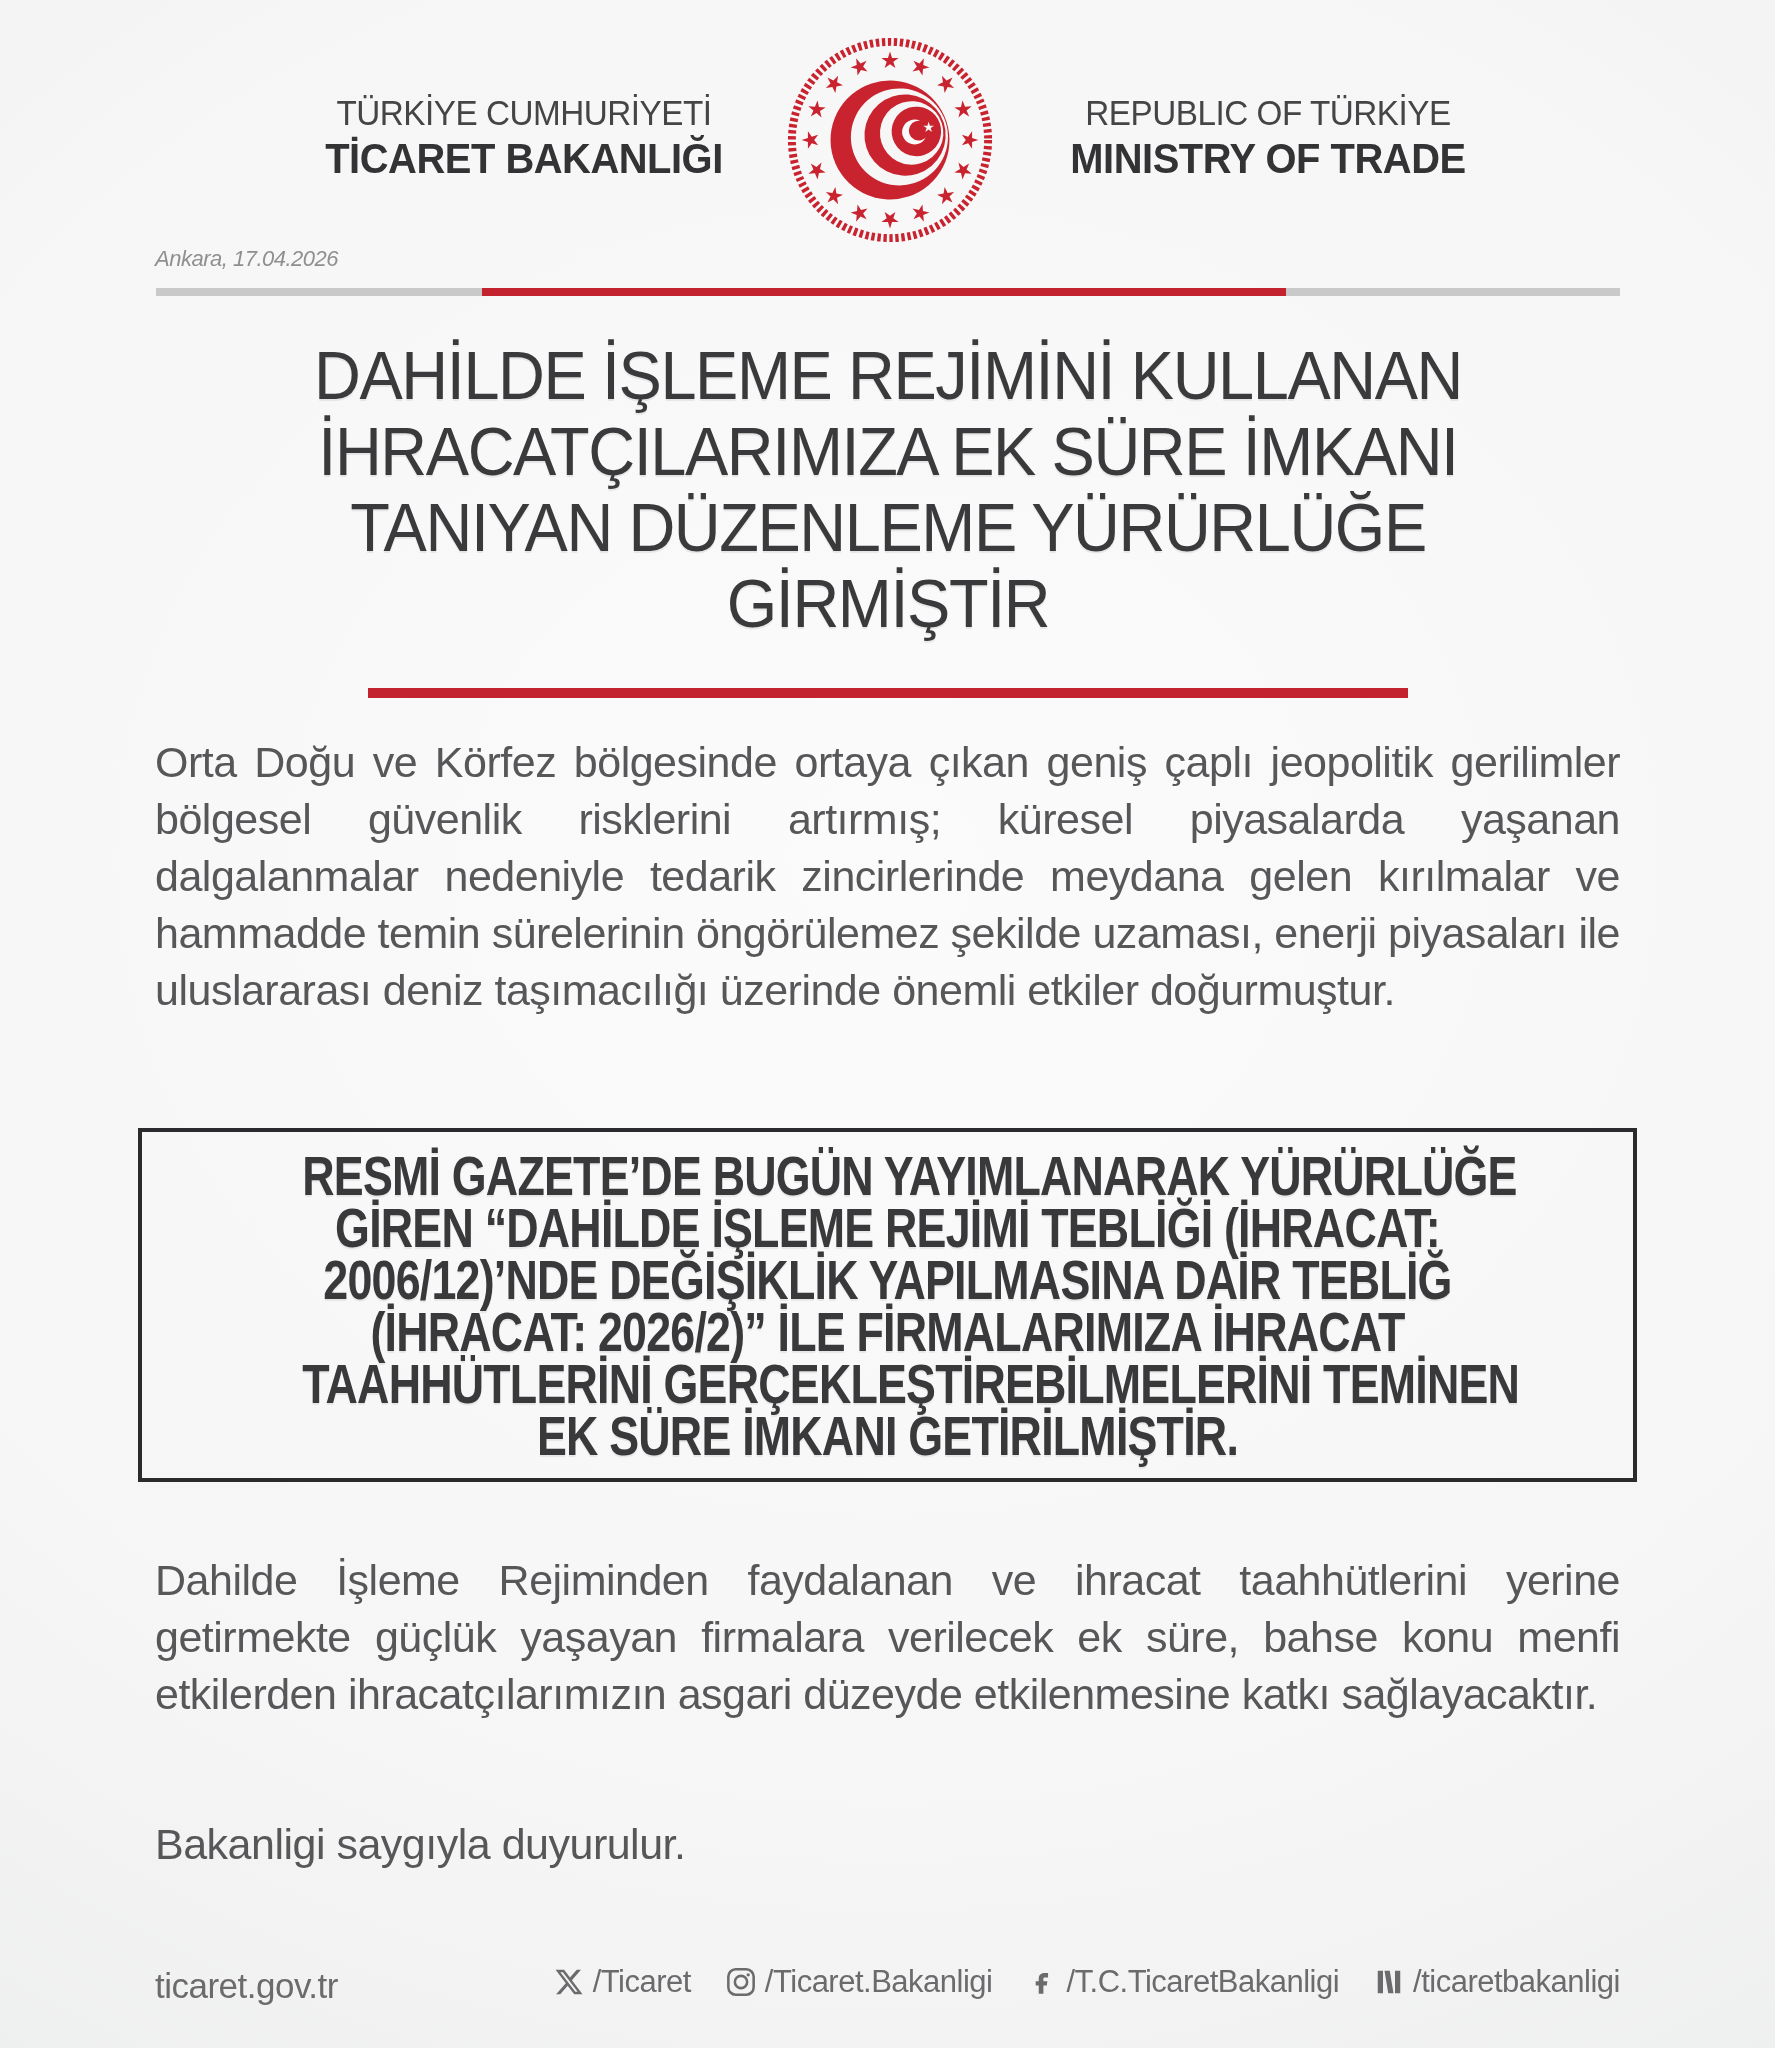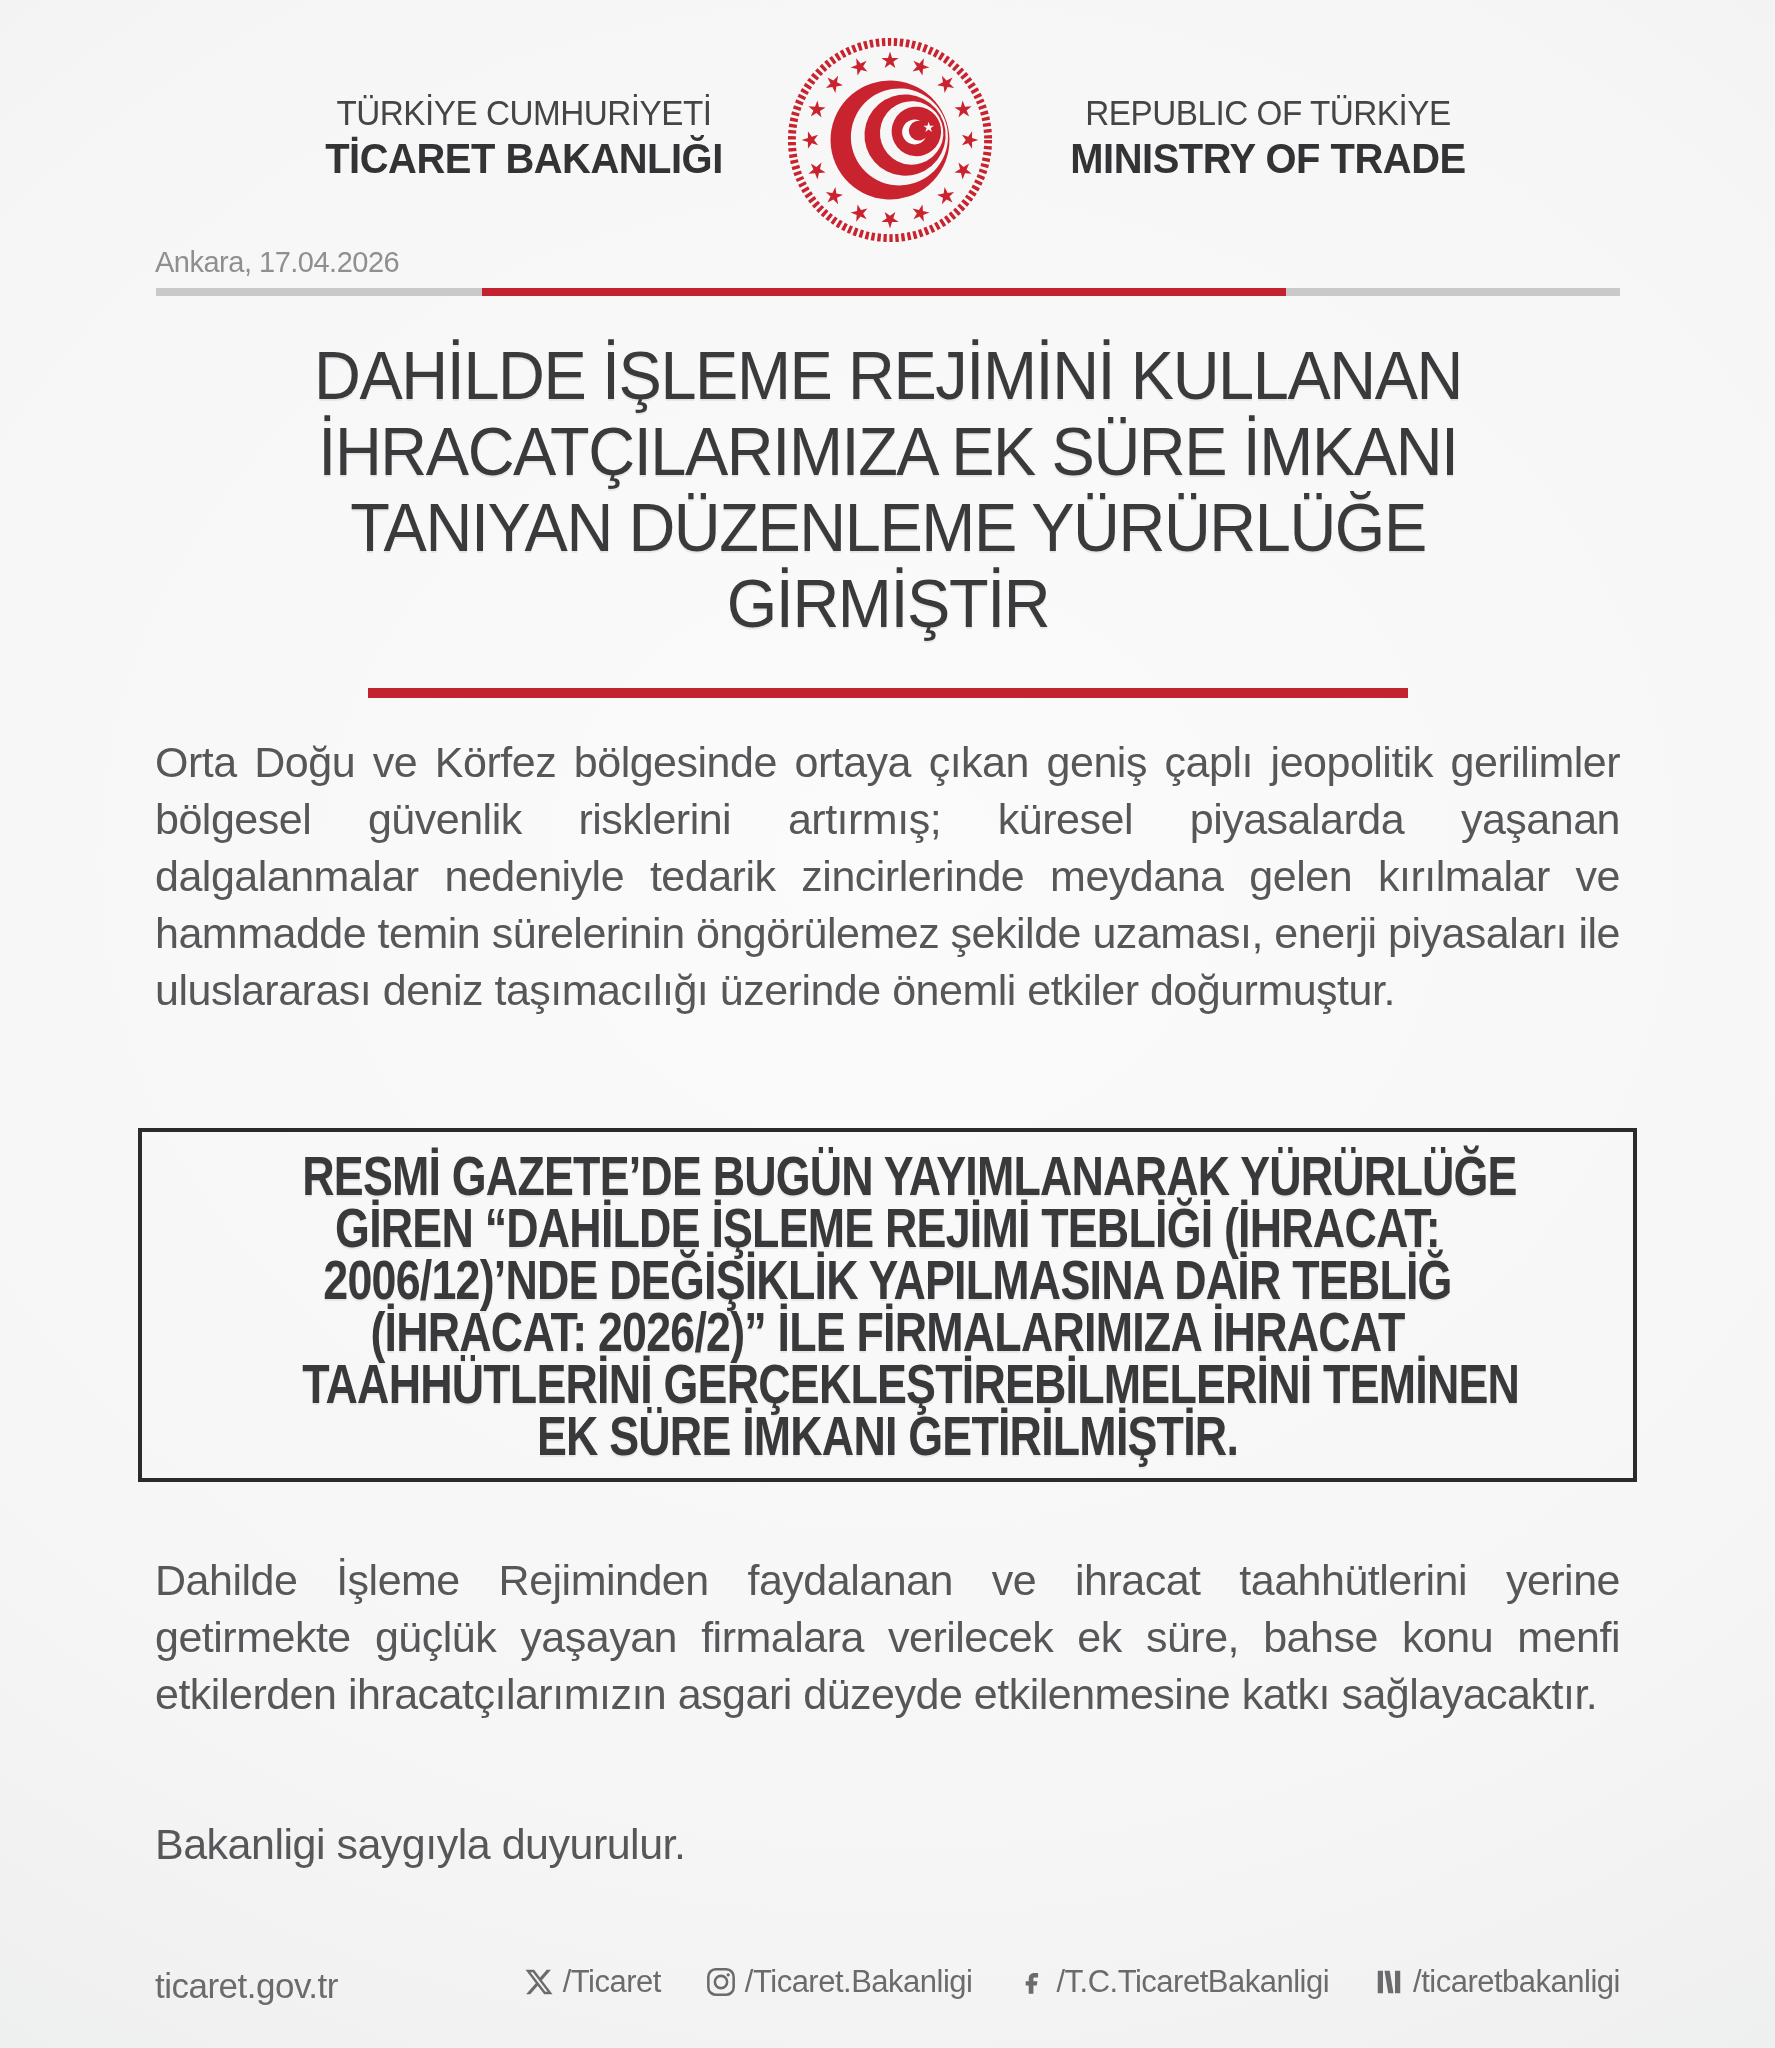--- a/index.html
+++ b/index.html
@@ -14,21 +14,21 @@
   }
   
   .hdr-block{position:absolute;text-align:center;white-space:nowrap;}
   .hdr-left{left:524px;top:138px;transform:translate(-50%,-50%);}
   .hdr-right{left:1268px;top:138px;transform:translate(-50%,-50%);}
   .hdr-l1{font-size:35px;font-weight:400;color:#454547;letter-spacing:-0.5px;transform:scaleX(0.95);}
   .hdr-l2{font-size:42px;font-weight:700;color:#333335;letter-spacing:-0.5px;transform:scaleX(0.95);margin-top:2px;}
   .logo{position:absolute;left:890px;top:140px;transform:translate(-50%,-50%);width:218px;height:218px;}
   .logo svg{display:block;width:100%;height:100%;}
   
-  .dateline{position:absolute;left:155px;top:246px;font-size:29px;color:#8f8f90;letter-spacing:-0.5px;}
+  .dateline{position:absolute;left:155px;top:246px;font-size:22px;color:#8f8f90;letter-spacing:-0.5px;font-style:italic;}
   .rule{position:absolute;left:156px;top:288px;width:1464px;height:8px;
         background:linear-gradient(to right,#c9c9c9 0 22.3%,#c2232e 22.3% 77.2%,#c9c9c9 77.2% 100%);}
   
   .title{position:absolute;left:50%;top:338px;transform:translateX(-50%);width:1700px;text-align:center;
          color:#3a3a3c;font-weight:400;font-size:69px;line-height:76px;letter-spacing:-1.5px;
          text-shadow:0 2px 1px rgba(0,0,0,0.08);}
   .title-line{white-space:nowrap;transform:scaleX(0.94);transform-origin:50% 50%;}
   .title-underline{position:absolute;left:50%;top:688px;transform:translateX(-50%);
                    width:1040px;height:10px;background:#c2232e;}
   
@@ -38,21 +38,21 @@
   .para2{top:1552px;}
   .closing{position:absolute;left:155px;top:1820px;font-size:43px;color:#57575a;letter-spacing:-0.5px;}
   
   .hbox{position:absolute;left:138px;top:1128px;width:1499px;box-sizing:border-box;
         border:4px solid #2b2b2d;padding:18px 14px 16px;text-align:center;
         font-weight:700;font-size:56px;line-height:52px;color:#39393b;letter-spacing:-1px;
         text-shadow:0 2px 1px rgba(0,0,0,0.07);}
   .hbox-line{white-space:nowrap;transform:scaleX(0.80);transform-origin:50% 50%;}
   
   .footer-site{position:absolute;left:155px;top:1966px;font-size:35px;color:#6b6b6d;letter-spacing:-0.5px;}
-  .footer-social{position:absolute;right:155px;top:1964px;display:flex;align-items:center;gap:42px;}
+  .footer-social{position:absolute;right:155px;top:1964px;display:flex;align-items:center;gap:32px;}
   .social-item{display:flex;align-items:center;gap:6px;font-size:31px;color:#6b6b6d;letter-spacing:-0.5px;}
   .s-icon{display:inline-flex;width:36px;height:36px;align-items:center;justify-content:center;}
   .s-icon svg{display:block;}
 </style>
 </head>
 <body>
 
 <div class="page">
 
   <div class="hdr-block hdr-left">

